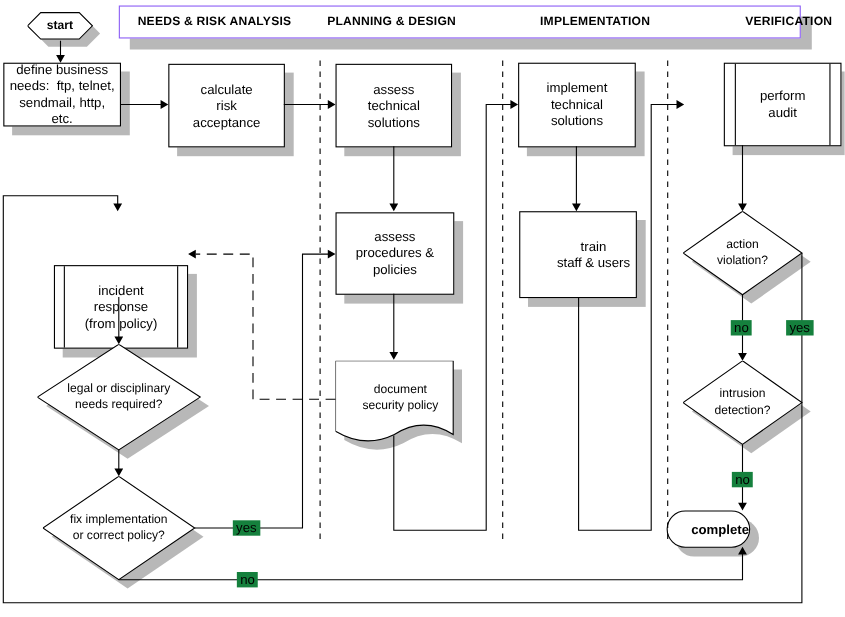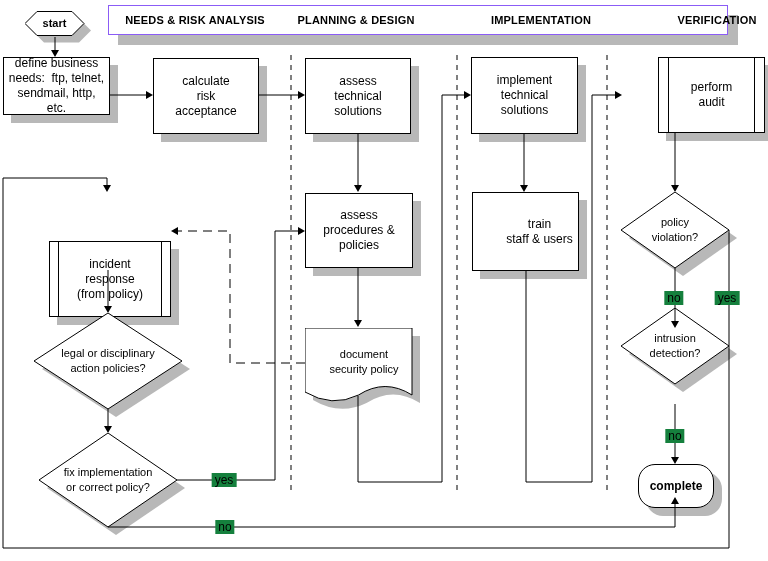--- a/index.html
+++ b/index.html
@@ -110,58 +110,58 @@
     </div>
   </div>
 
   <div class="shape-node" style="left:34px;top:313px;width:157px;height:105px;">
     <svg width="157" height="105">
       <polygon points="82,8 156,56 82,104 8,56" fill="#b8b8b8"></polygon>
       <polygon points="74,0 148,48 74,96 0,48" fill="#fff" stroke="#000"></polygon>
     </svg>
     <div class="shape-text">
       <div class="nl">legal or disciplinary</div>
-      <div class="nl">action policies?</div>
+      <div class="nl">needs required?</div>
     </div>
   </div>
 
   <div class="shape-node" style="left:39px;top:433px;width:147px;height:103px;">
     <svg width="147" height="103">
       <polygon points="77,8 146,55 77,102 8,55" fill="#b8b8b8"></polygon>
       <polygon points="69,0 138,47 69,94 0,47" fill="#fff" stroke="#000"></polygon>
     </svg>
     <div class="shape-text">
       <div class="nl">fix implementation</div>
       <div class="nl">or correct policy?</div>
     </div>
   </div>
 
   <div class="shape-node" style="left:621px;top:192px;width:117px;height:85px;">
     <svg width="117" height="85">
       <polygon points="62,8 116,46 62,84 8,46" fill="#b8b8b8"></polygon>
       <polygon points="54,0 108,38 54,76 0,38" fill="#fff" stroke="#000"></polygon>
     </svg>
     <div class="shape-text">
-      <div class="nl">policy</div>
+      <div class="nl">action</div>
       <div class="nl">violation?</div>
     </div>
   </div>
 
-  <div class="shape-node" style="left:621px;top:308px;width:117px;height:85px;text-decoration:underline;">
+  <div class="shape-node" style="left:621px;top:328px;width:117px;height:85px;text-decoration:underline;">
     <svg width="117" height="85">
       <polygon points="62,8 116,46 62,84 8,46" fill="#b8b8b8"></polygon>
       <polygon points="54,0 108,38 54,76 0,38" fill="#fff" stroke="#000"></polygon>
     </svg>
     <div class="shape-text">
       <div class="nl">intrusion</div>
       <div class="nl">detection?</div>
     </div>
   </div>
 
-  <div class="pill" style="left:638px;top:464px;width:76px;height:44px;">
+  <div class="pill" style="left:606px;top:464px;width:76px;height:34px;justify-content:flex-end;">
     <span>complete</span>
   </div>
 
   <svg class="conn" width="768" height="561">
     <g fill="none" stroke="#000" stroke-width="1">
       <path d="M55,37 V51
                M110,95 H147
                M258,95 H299
                M358,133 V186
                M358,267 V321

